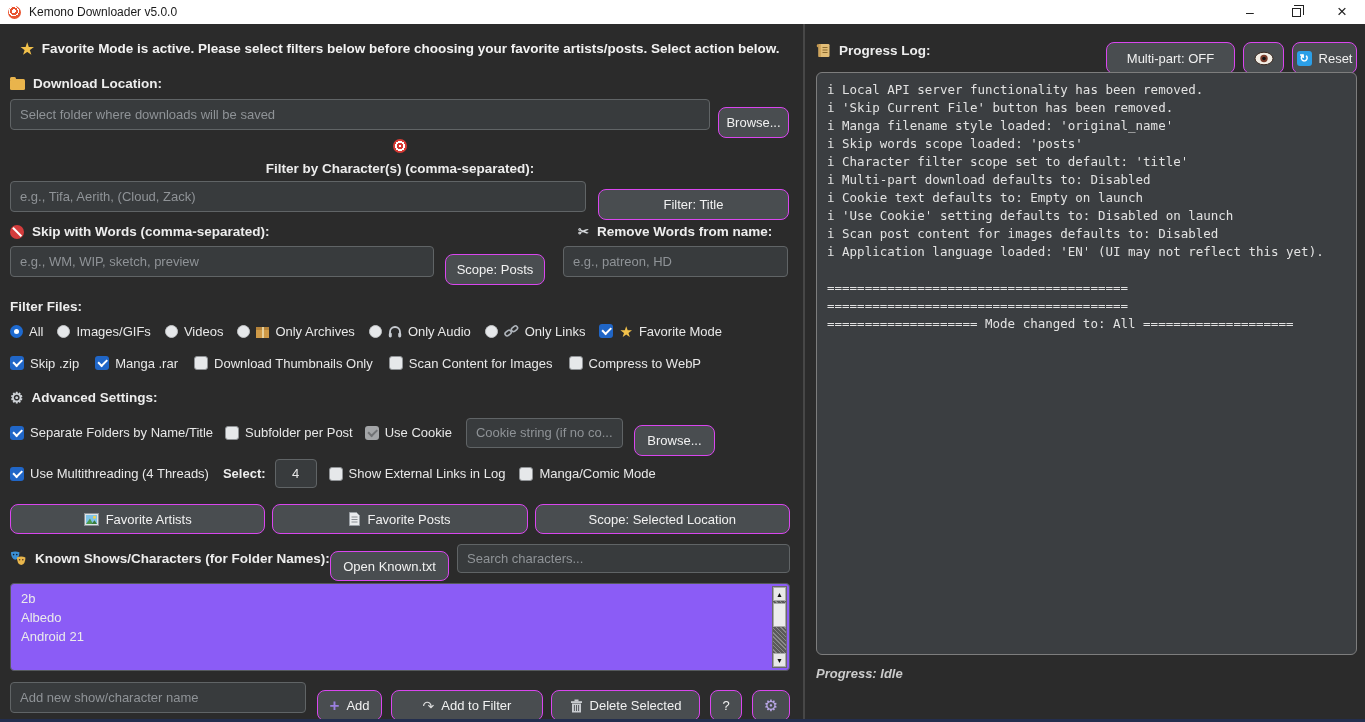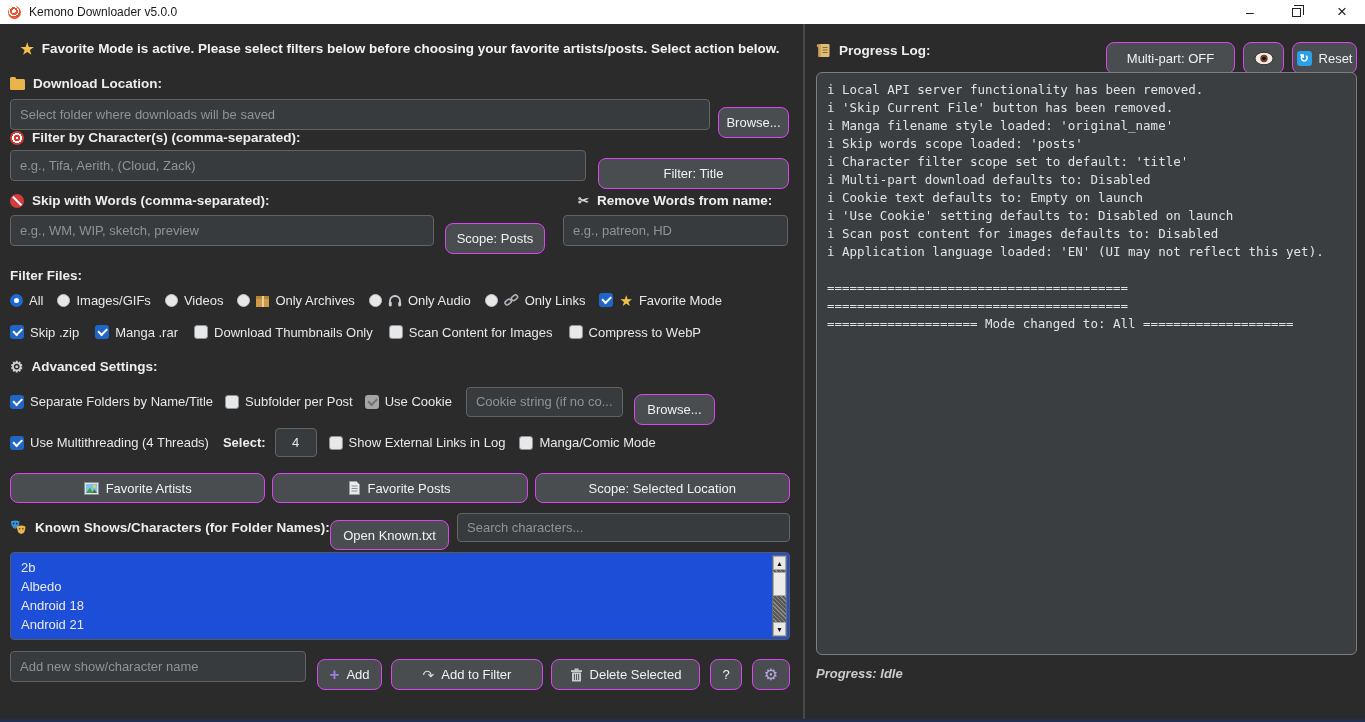--- a/index.html
+++ b/index.html
@@ -54,35 +54,35 @@
   .icon-package::after{content:"";position:absolute;left:5.5px;top:0;width:2px;height:100%;background:#e7cf9a;}
   .icon-gear{color:#cdd1d5;font-size:15px;line-height:1;}
   .icon-gear.purple{color:#b9a7e6;font-size:16px;}
   .icon-plus{color:#9b7fe0;font-size:17px;font-weight:bold;line-height:1;}
   .icon-curve{color:#dcdcdc;font-size:14px;line-height:1;}
   .icon-reset{width:15px;height:15px;border-radius:3px;background:#2b9fe8;color:#fff;font-size:11px;font-weight:bold;display:flex;align-items:center;justify-content:center;line-height:1;}
   
   .banner{margin-top:12px;height:24px;display:flex;align-items:center;justify-content:center;gap:8px;font-weight:bold;font-size:13.5px;color:#f2f2f2;}
   .dl-label{margin-top:16px;}
   .dl-row{margin-top:8px;height:31px;}
-  .char-label{margin-top:0;}
+  .char-label{margin-top:9px;flex-direction:column;}
   .char-row{margin-top:5px;height:31px;}
   .dual-label{margin-top:12px;height:18px;position:relative;}
   .dual-label .right-lab{position:absolute;left:568px;top:0;}
   .skip-row{margin-top:4px;height:31px;}
   .ff-label{margin-top:22px;}
   .radio-row{margin-top:8px;height:18px;gap:14px;}
   .cbx-row{margin-top:14px;height:18px;gap:16px;}
   .adv-label{margin-top:18px;}
   .adv-row1{margin-top:12px;height:31px;}
   .adv-row2{margin-top:10px;height:31px;}
   .triple-row{margin-top:7px;height:30px;gap:7px;}
   .triple-row .btn{flex:1;height:30px;}
   .known-header{margin-top:17px;height:30px;}
-  .list-box{margin-top:10px;height:88px;background:#1d4ed8;border:1px solid #565a5d;border-radius:4px;position:relative;overflow:hidden;padding:5px 0 0 0;}
+  .list-box{margin-top:10px;height:88px;background:#8b5cf6;border:1px solid #565a5d;border-radius:4px;position:relative;overflow:hidden;padding:5px 0 0 0;}
   .char-list{overflow:hidden;height:100%;}
   .char-item{height:19px;line-height:19px;padding-left:10px;font-size:13px;color:#ebebeb;white-space:nowrap;}
   .list-scrollbar{position:absolute;right:2px;top:2px;bottom:2px;width:15px;display:flex;flex-direction:column;background:repeating-linear-gradient(45deg,#8a8a8a 0 1px,#5a5a5a 1px 3px);border:1px solid #6a6a6a;}
   .sb-btn{height:14px;background:#e8e8e8;color:#111;display:flex;align-items:center;justify-content:center;font-size:7px;flex:none;border:1px solid #aaa;}
   .sb-thumb{height:24px;background:#ececec;border:1px solid #aaa;flex:none;margin-top:2px;}
   .sb-track{flex:1;}
   .bottom-row{margin-top:11px;height:31px;}
   
   .log-header{margin-top:10px;height:32px;display:flex;align-items:center;}
   .log-header .btns{margin-left:auto;display:flex;gap:8px;}
@@ -309,21 +309,20 @@
         <span>Known Shows/Characters (for Folder Names):</span>
       </div>
       <button class="btn" style="width:119px;height:30px;">Open Known.txt</button>
       <input class="input" style="flex: 1 1 0%; height: 29px; margin-left: 8px;" placeholder="Search characters...">
     </div>
 
     <div class="list-box">
       <div class="char-list">
           <div class="char-item">2b</div>
           <div class="char-item">Albedo</div>
-          <div class="char-item">Android 18</div>
           <div class="char-item">Android 21</div>
         </div>
       <div class="list-scrollbar">
         <div class="sb-btn">
             <span>▲</span>
           </div>
         <div class="sb-thumb"></div>
         <div class="sb-track"></div>
         <div class="sb-btn">
             <span>▼</span>

